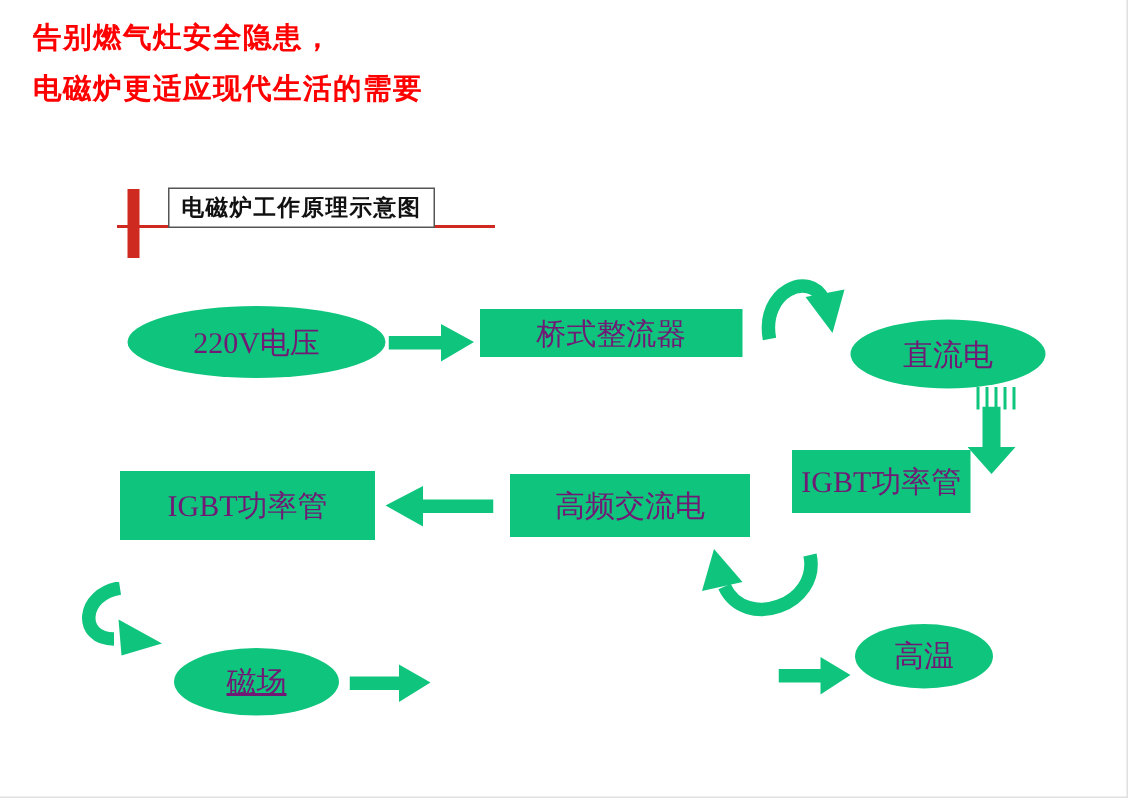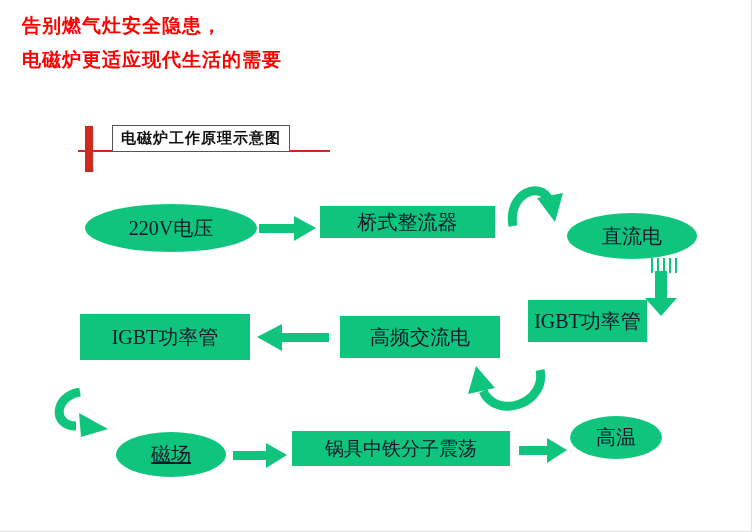--- a/index.html
+++ b/index.html
@@ -21,21 +21,21 @@
   
   .header{position:absolute;left:22px;top:8px;color:var(--header-red);
     font-weight:bold;font-size:19px;line-height:34px;letter-spacing:1px;}
   
   .title-vbar{position:absolute;left:85px;top:126px;width:8px;height:46px;background:var(--title-red);}
   .title-hline{position:absolute;left:78px;top:150px;width:252px;height:2px;background:var(--title-red);}
   .title-text{position:absolute;left:112px;top:125px;padding:3px 8px;
     font-size:15px;font-weight:bold;color:#111;background:#fff;border:1px solid #555;letter-spacing:1px;}
   
   .node{position:absolute;display:flex;align-items:center;justify-content:center;
-    background:var(--accent-green);color:#0f172a;
+    background:var(--accent-green);color:#701a75;
     font-family:"Liberation Serif","DejaVu Serif",serif;font-size:20px;text-align:left;}
   .ellipse{border-radius:50%;}
   #n-voltage{left:85px;top:204px;width:172px;height:48px;}
   #n-rectifier{left:320px;top:206px;width:175px;height:32px;}
   #n-dc{left:567px;top:213px;width:130px;height:46px;}
   #n-igbt{left:528px;top:300px;width:119px;height:42px;}
   #n-hfac{left:340px;top:316px;width:160px;height:42px;}
   #n-lc{left:80px;top:314px;width:170px;height:46px;}
   #n-mag{left:116px;top:432px;width:110px;height:45px;text-decoration:underline;}
   #n-pot{left:292px;top:431px;width:218px;height:35px;font-size:19px;}
@@ -99,19 +99,18 @@
 
   <svg class="arr" id="a-curve-left" viewBox="0 0 58 50">
     <path class="g-stroke" d="M28,4 C2,8 0,38 24,38" stroke-width="9"></path>
     <polygon class="g-fill" points="27,25 56,41 29,49"></polygon>
   </svg>
 
   <div class="node ellipse" id="n-mag">磁场</div>
   <svg class="arr" id="a-right-2" viewBox="0 0 54 27">
     <polygon class="g-fill" points="0,9 33,9 33,1 54,13 33,26 33,18 0,18"></polygon>
   </svg>
-  <div class="node" id="n-pot">锅具中铁分子震荡</div>
   <svg class="arr" id="a-right-3" viewBox="0 0 48 27">
     <polygon class="g-fill" points="0,9 28,9 28,1 48,13 28,26 28,18 0,18"></polygon>
   </svg>
   <div class="node ellipse" id="n-heat">高温</div>
 
 </div>
 
 </body></html>

